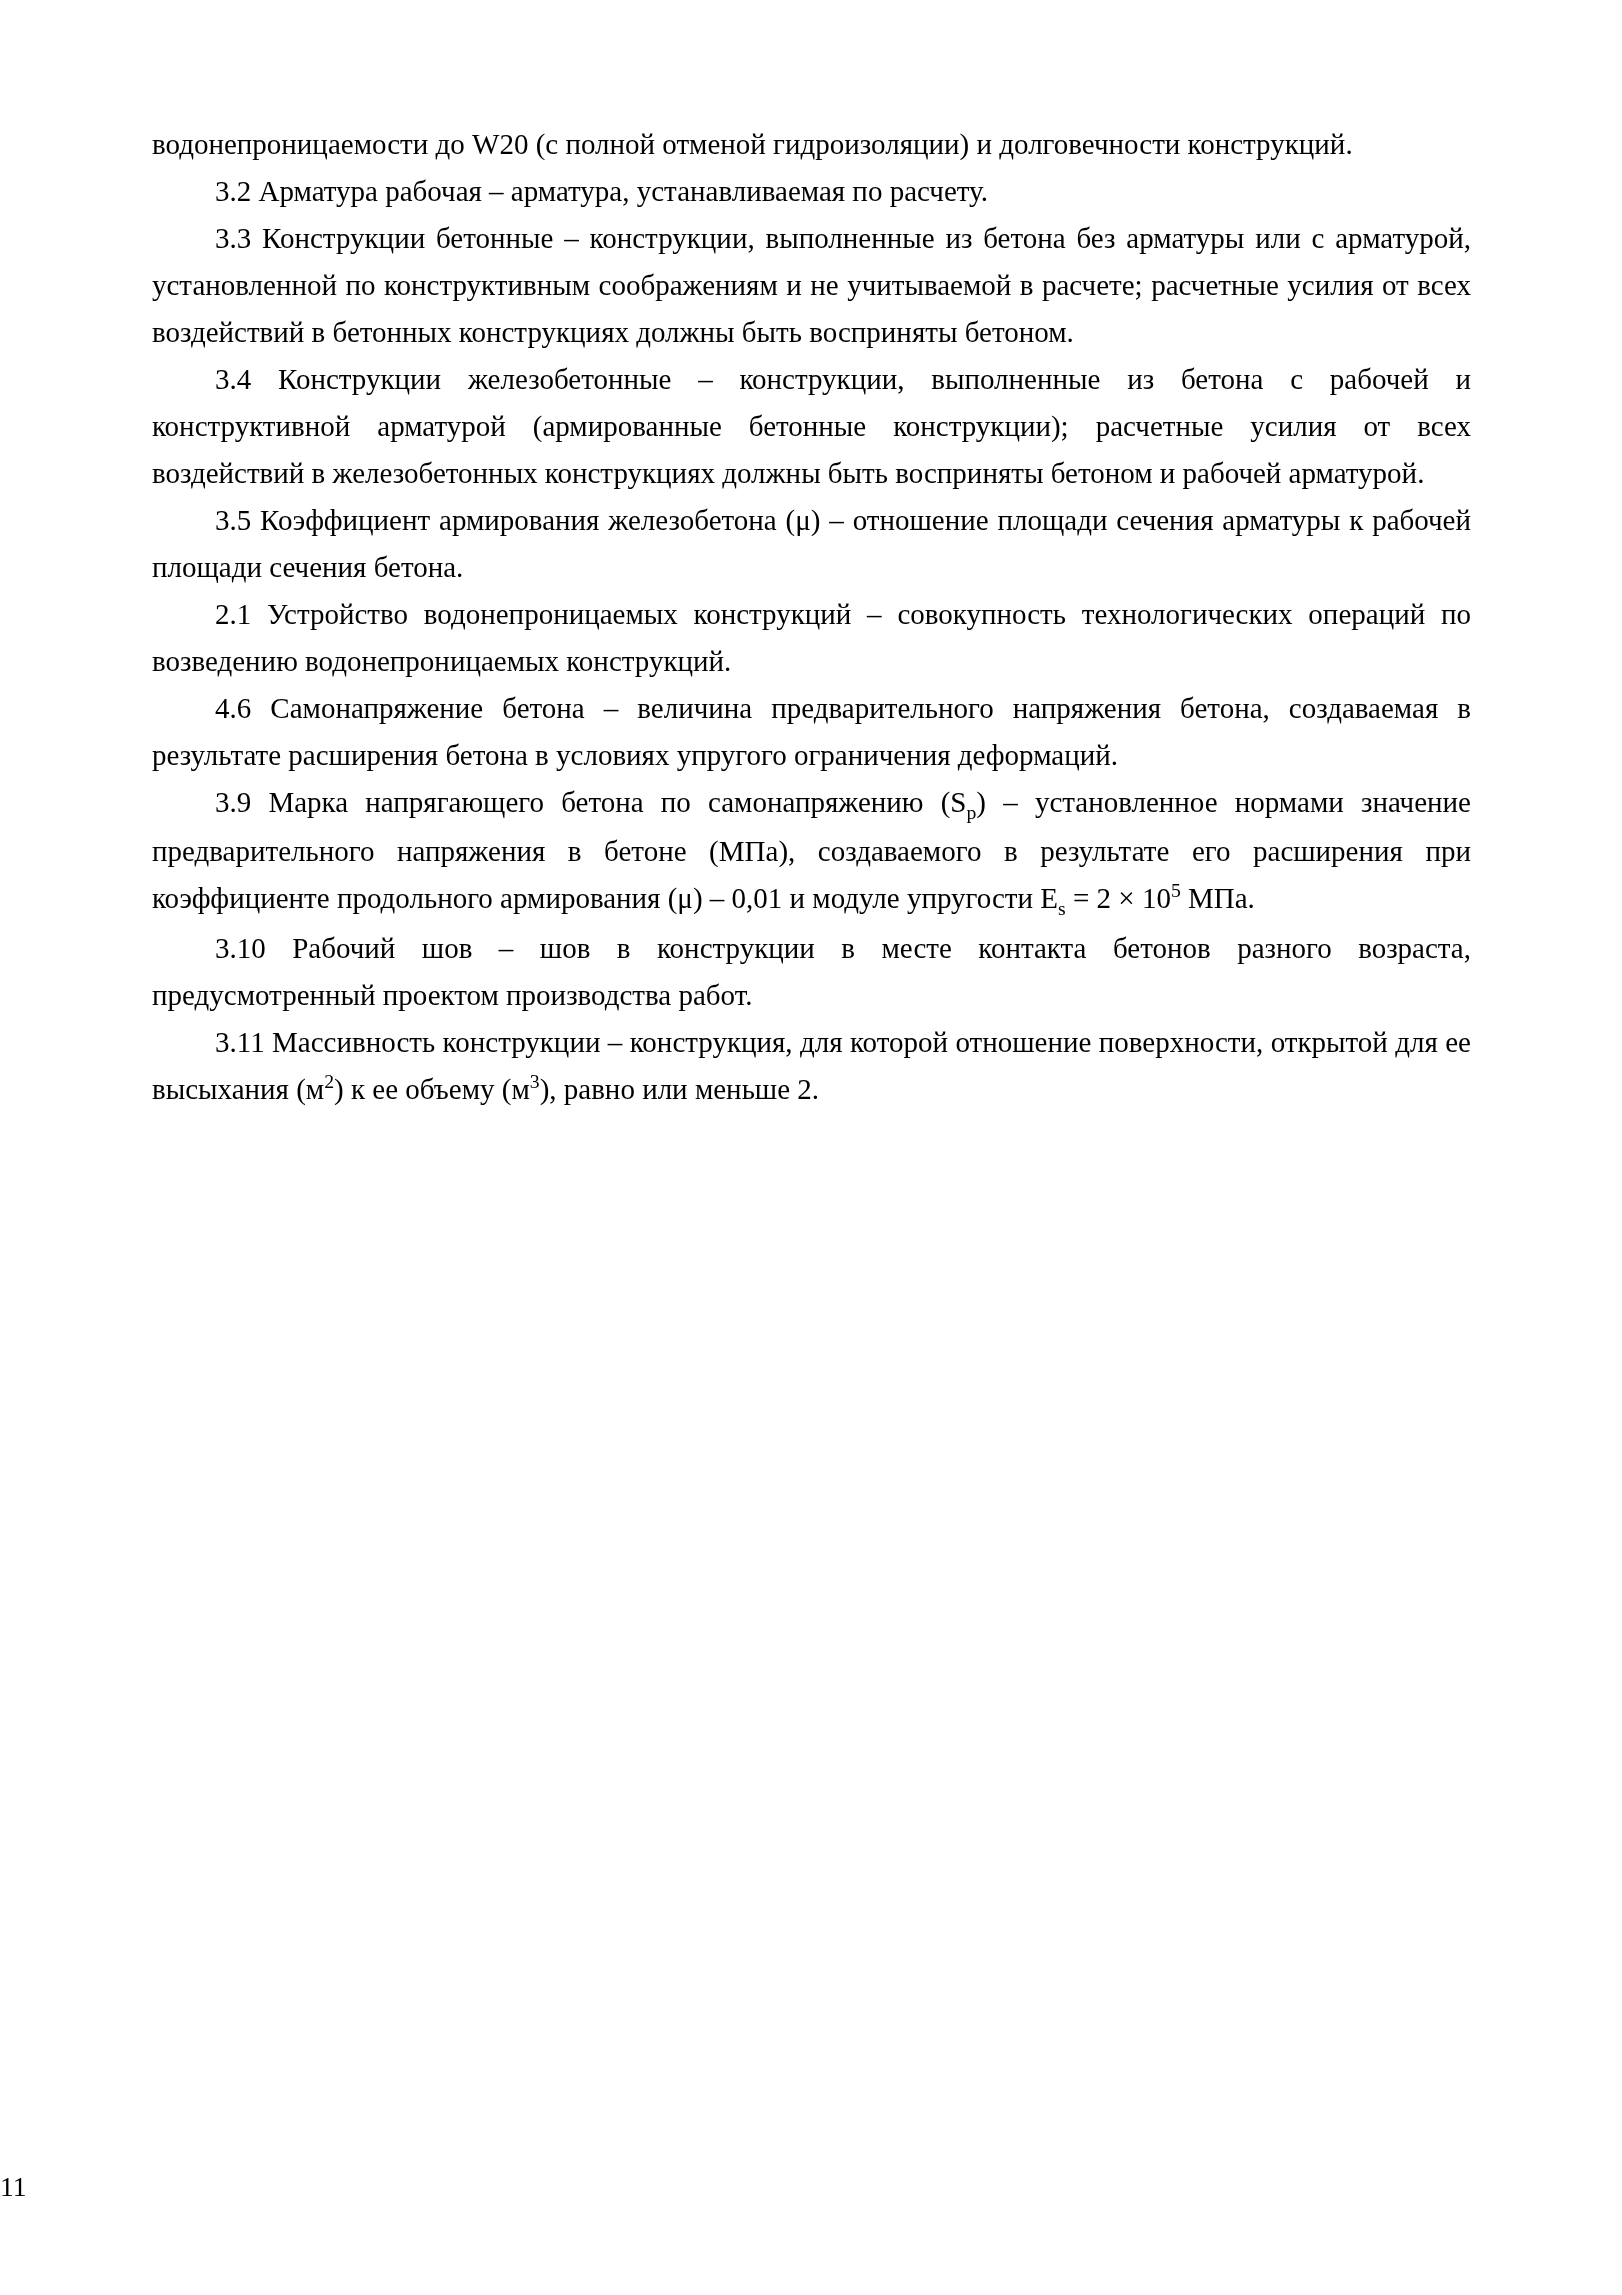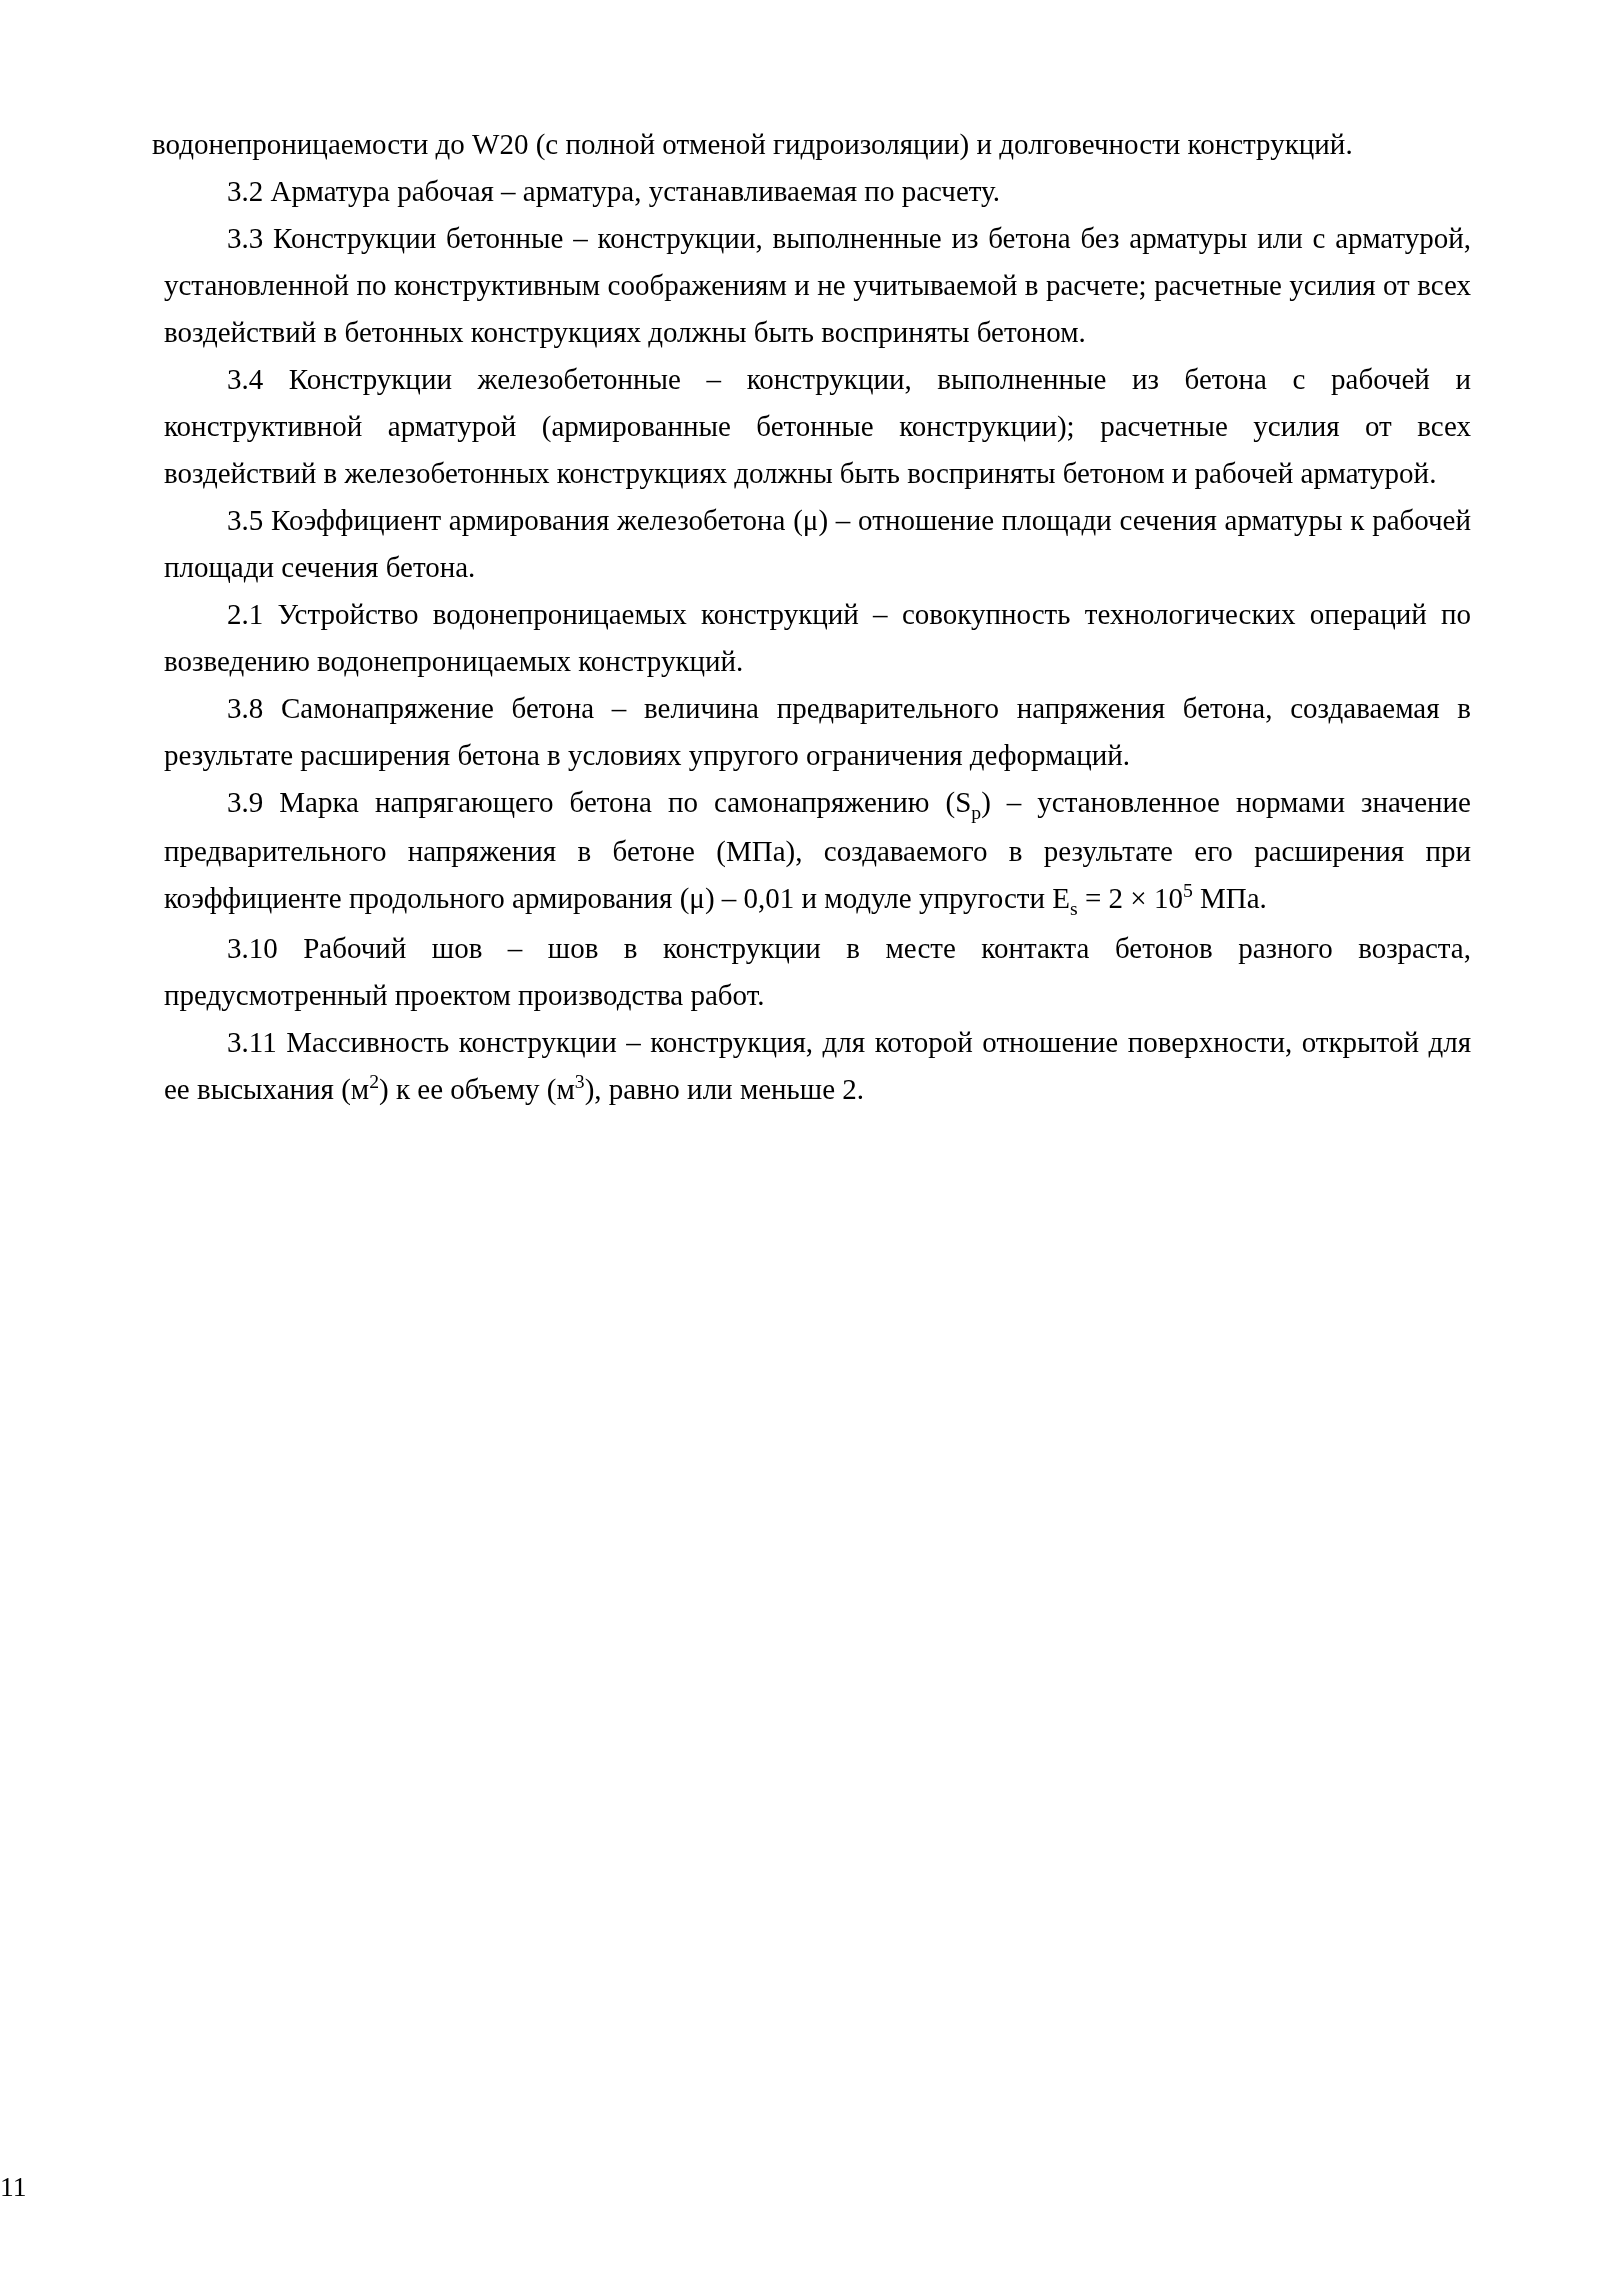--- a/index.html
+++ b/index.html
@@ -23,21 +23,20 @@
     text-align: justify;
     text-justify: inter-word;
     hyphens: none;
   }
   .para {
     margin: 0 0 0 0;
     text-indent: 0;
   }
   .para + .para {
     margin-top: 0px;
-    margin-left: 12px;
   }
   .indent {
     text-indent: 63px;
   }
   .page-number {
     position: absolute;
     left: 0;
     right: 0;
     bottom: 92px;
     font-size: 27.5px;
@@ -64,21 +63,21 @@
 
     <p class="para indent">3.3 Конструкции бетонные – конструкции, выполненные из бетона без арматуры или с арматурой, установленной по конструктивным соображениям и не учитываемой в расчете; расчетные усилия от всех воздействий в бетонных конструкциях должны быть восприняты бетоном.</p>
 
     <p class="para indent">3.4 Конструкции железобетонные – конструкции, выполненные из бетона с рабочей и конструктивной арматурой (армированные бетонные конструкции); расчетные усилия от всех воздействий в железобетонных конструкциях должны быть восприняты бетоном и рабочей арматурой.</p>
 
     <p class="para indent">3.5 Коэффициент армирования железобетона (μ) – отношение площади сечения арматуры к рабочей площади сечения бетона.</p>
 
 
     <p class="para indent">2.1  Устройство водонепроницаемых конструкций – совокупность технологических операций по возведению водонепроницаемых конструкций.</p>
 
-    <p class="para indent">3.8 Самонапряжение бетона – величина предварительного напряжения бетона, создаваемая в результате расширения бетона в условиях упругого ограничения деформаций.</p>
+    <p class="para indent">4.6 Самонапряжение бетона – величина предварительного напряжения бетона, создаваемая в результате расширения бетона в условиях упругого ограничения деформаций.</p>
 
     <p class="para indent"><span>3.9 Марка напрягающего бетона по самонапряжению (S</span><sub>p</sub><span>) – установленное нормами значение предварительного напряжения в бетоне (МПа), создаваемого в результате его расширения при коэффициенте продольного армирования (μ) – 0,01 и модуле упругости E</span><sub>s</sub><span> = 2 × 10</span><sup>5</sup><span> МПа.</span></p>
 
     <p class="para indent">3.10 Рабочий шов – шов в конструкции в месте контакта бетонов разного возраста, предусмотренный проектом производства работ.</p>
 
     <p class="para indent"><span>3.11 Массивность конструкции – конструкция, для которой отношение поверхности, открытой для ее высыхания (м</span><sup>2</sup><span>) к ее объему (м</span><sup>3</sup><span>), равно или меньше 2.</span></p>
 
   </div>
 
   <div class="page-number">11</div>

